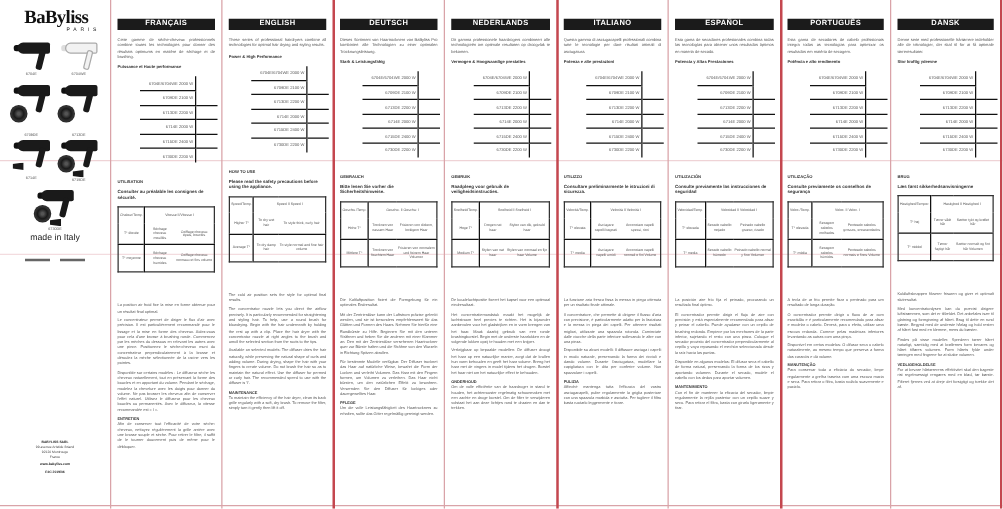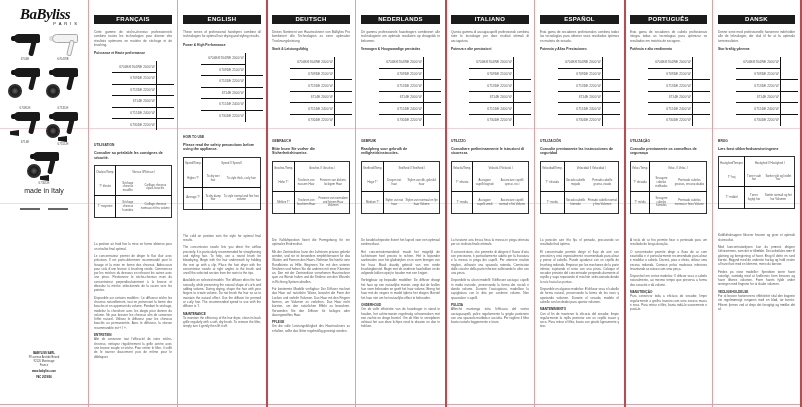--- a/index.html
+++ b/index.html
@@ -3,21 +3,21 @@
 <meta charset="utf-8">
 <style>
 *{box-sizing:border-box;margin:0;padding:0}
 html,body{width:802px;height:407px;overflow:hidden;background:#fff;font-family:"Liberation Sans",sans-serif;color:#333}
 .page{position:relative;width:802px;height:407px;background:#fff}
 .fold{position:absolute;top:0;bottom:0;width:1px;background:#d9a3a8}
 .fold.strong{background:#c4474f;width:1.5px}
 .hline{position:absolute;left:0;right:0;height:1px;background:#efd3d6}
 .cover{position:absolute;left:0;top:0;width:88px;height:407px}
 .logo{position:absolute;left:10px;top:6px;width:70px;text-align:center}
-.logo .brand{font-family:"Liberation Serif",serif;font-style:italic;font-weight:bold;font-size:15px;color:#111;letter-spacing:-0.5px}
+.logo .brand{font-family:"Liberation Serif",serif;font-weight:bold;font-size:15px;color:#111;letter-spacing:-0.5px}
 .logo .sub{font-size:4px;letter-spacing:3px;color:#111;text-align:right;margin-top:-2px}
 .dryer{position:absolute;width:30px;height:14px}
 .dryer .body{position:absolute;left:0;top:0;width:26px;height:9px;border-radius:8px 3px 3px 8px;background:#1a1a1a}
 .dryer .nozzle{position:absolute;left:-3px;top:2px;width:6px;height:5px;background:#111;border-radius:2px}
 .dryer .handle{position:absolute;left:16px;top:6px;width:5px;height:16px;background:#1a1a1a;transform:rotate(14deg);border-radius:2px}
 .dryer.white .body,.dryer.white .handle{background:#f2f2f2;border:0.5px solid #aaa}
 .diffuser{position:absolute;width:14px;height:14px;border-radius:50%;background:radial-gradient(circle,#555 10%,#1a1a1a 40%,#333 60%,#111 80%)}
 .concentrator{position:absolute;width:9px;height:6px;background:#1a1a1a;clip-path:polygon(0 20%,100% 0,100% 100%,0 80%)}
 .model-label{position:absolute;font-size:3px;color:#555;width:30px;text-align:center}
 .made{position:absolute;left:12px;top:187px;font-size:7px;color:#222;width:64px;text-align:center}

